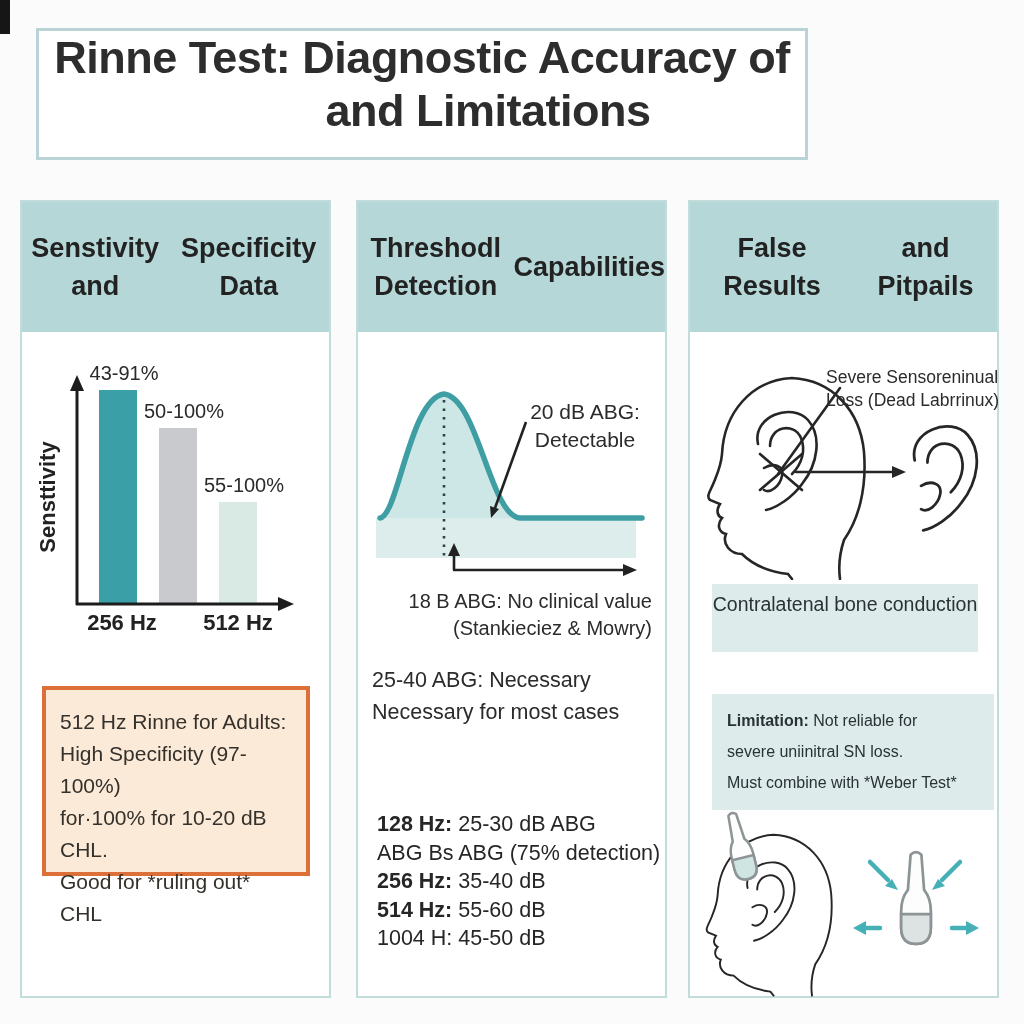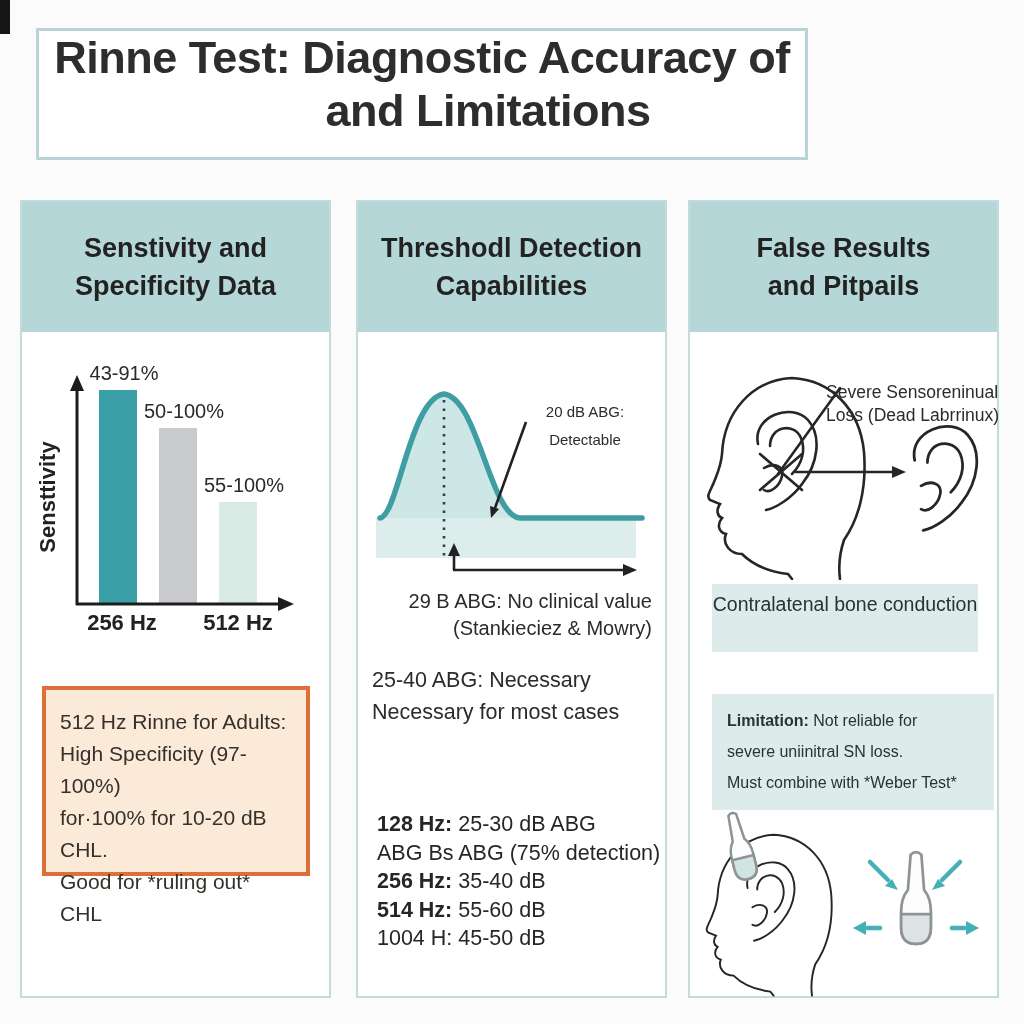--- a/index.html
+++ b/index.html
@@ -8,38 +8,38 @@
   
   .titlebox{position:absolute;left:36px;top:28px;width:772px;height:132px;background:#ffffff;
     border:3px solid #b9d3d6;box-sizing:border-box;display:flex;flex-direction:column;}
   .title-l{font-size:45px;font-weight:bold;color:#2d2d2d;text-align:center;line-height:53px;letter-spacing:-0.5px;}
   .title-l2{margin-left:132px;}
   
   .card{position:absolute;top:200px;width:311px;height:798px;background:#ffffff;
     border:2px solid #c2dcdc;box-sizing:border-box;}
   .card1{left:20px;}.card2{left:356px;}.card3{left:688px;}
   .hdr{position:absolute;left:0;top:0;right:0;height:130px;background:#b6d7d8;
-    display:flex;flex-direction:column;align-items:center;justify-content:center;
+    display:flex;flex-direction:row;align-items:center;justify-content:center;
     font-weight:bold;font-size:27px;line-height:38px;color:#222;text-align:center;}
   svg{position:absolute;}
   svg text{font-family:"Liberation Sans",sans-serif;}
   
   .notebox{position:absolute;left:20px;top:484px;width:268px;height:190px;background:#fcead9;
     border:4px solid #dd7038;box-sizing:border-box;font-size:21px;line-height:32px;color:#34302a;
     padding:16px 8px 0 14px;}
   
   .curve-label{position:absolute;left:146px;top:196px;width:162px;text-align:center;
-    font-size:15px;line-height:28px;color:#2b2b2b;}
+    font-size:21px;line-height:28px;color:#2b2b2b;}
   .below-curve{position:absolute;left:4px;top:386px;width:290px;text-align:right;
     font-size:20px;line-height:27px;color:#2b2b2b;}
   .mid-text{position:absolute;left:14px;top:462px;font-size:21.5px;line-height:32px;color:#2b2b2b;}
   .freq-list{position:absolute;left:19px;top:608px;font-size:21.5px;line-height:28.5px;color:#262626;}
   .freq-list .b{font-weight:bold;}
   
-  .diagram-label{position:absolute;left:136px;top:179px;width:176px;font-size:17.5px;line-height:23px;color:#2b2b2b;}
+  .diagram-label{position:absolute;left:136px;top:164px;width:176px;font-size:17.5px;line-height:23px;color:#2b2b2b;}
   .tealbox{position:absolute;background:#ddecea;color:#293236;box-sizing:border-box;}
   .box1{left:22px;top:382px;width:266px;height:68px;text-align:center;font-size:19.5px;line-height:27px;padding-top:7px;}
   .box2{left:22px;top:492px;width:282px;height:116px;font-size:16px;line-height:31px;padding:11px 8px 0 15px;}
   .box2 .b{font-weight:bold;}
 </style>
 </head>
 <body>
 
 <div class="stage">
 
@@ -109,21 +109,21 @@
       <line x1="95" y1="208" x2="268" y2="208" stroke="#222" stroke-width="2.6"></line>
       <polygon points="279,208 265,202 265,214" fill="#222"></polygon>
     </svg>
 
     <div class="curve-label">
       <div>20 dB ABG:</div>
       <div>Detectable</div>
     </div>
 
     <div class="below-curve">
-      <div>29 B ABG: No clinical value</div>
+      <div>18 B ABG: No clinical value</div>
       <div>(Stankieciez &amp; Mowry)</div>
     </div>
 
     <div class="mid-text">
       <div>25-40 ABG: Necessary</div>
       <div>Necessary for most cases</div>
     </div>
 
     <div class="freq-list">
       <div><span class="b">128 Hz:</span><span> 25-30 dB ABG</span></div>

